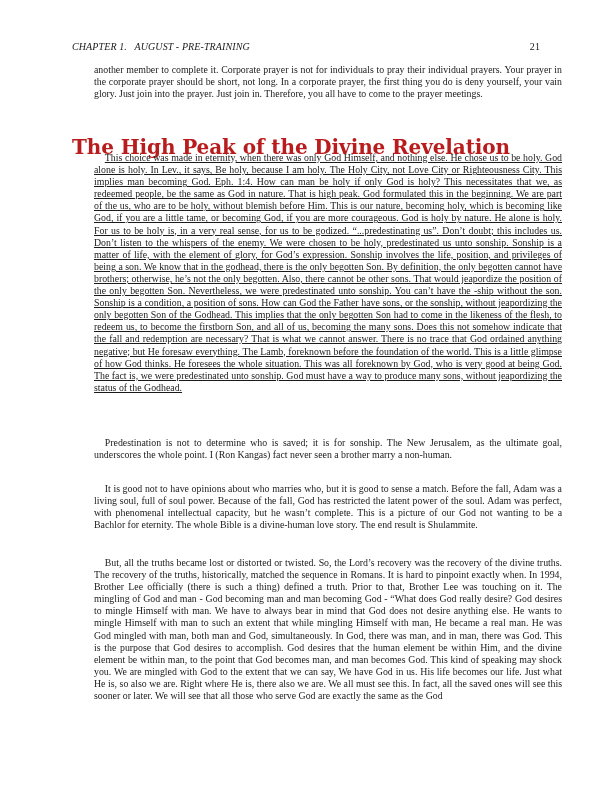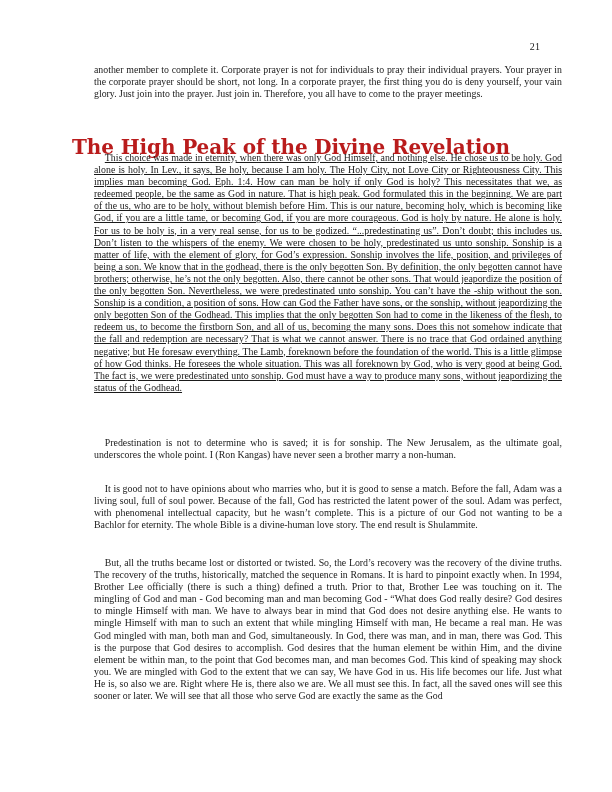--- a/index.html
+++ b/index.html
@@ -33,34 +33,35 @@
   .p1 { top: 152px; text-decoration: underline; }
   .p2 { top: 437px; }
   .p3 { top: 483px; }
   .p4 { top: 557px; }
 </style>
 </head>
 <body>
 
 <div class="page">
   <div class="running-head">
+    <span style="white-space:pre">CHAPTER 1.   AUGUST - PRE-TRAINING</span>
     <span class="pn">21</span>
   </div>
 
   <div class="body-text first">
     <p>another member to complete it. Corporate prayer is not for individuals to pray their individual prayers. Your prayer in the corporate prayer should be short, not long. In a corporate prayer, the first thing you do is deny yourself, your vain glory. Just join into the prayer. Just join in. Therefore, you all have to come to the prayer meetings.</p>
   </div>
 
   <div class="heading">The High Peak of the Divine Revelation</div>
 
   <div class="body-text p1">
     <p class="indent">This choice was made in eternity, when there was only God Himself, and nothing else. He chose us to be holy. God alone is holy. In Lev., it says, Be holy, because I am holy. The Holy City, not Love City or Righteousness City. This implies man becoming God. Eph. 1:4. How can man be holy if only God is holy? This necessitates that we, as redeemed people, be the same as God in nature. That is high peak. God formulated this in the beginning. We are part of the us, who are to be holy, without blemish before Him. This is our nature, becoming holy, which is becoming like God, if you are a little tame, or becoming God, if you are more courageous. God is holy by nature. He alone is holy. For us to be holy is, in a very real sense, for us to be godized. “...predestinating us”. Don’t doubt; this includes us. Don’t listen to the whispers of the enemy. We were chosen to be holy, predestinated us unto sonship. Sonship is a matter of life, with the element of glory, for God’s expression. Sonship involves the life, position, and privileges of being a son. We know that in the godhead, there is the only begotten Son. By definition, the only begotten cannot have brothers; otherwise, he’s not the only begotten. Also, there cannot be other sons. That would jeapordize the position of the only begotten Son. Nevertheless, we were predestinated unto sonship. You can’t have the -ship without the son. Sonship is a condition, a position of sons. How can God the Father have sons, or the sonship, without jeapordizing the only begotten Son of the Godhead. This implies that the only begotten Son had to come in the likeness of the flesh, to redeem us, to become the firstborn Son, and all of us, becoming the many sons. Does this not somehow indicate that the fall and redemption are necessary? That is what we cannot answer. There is no trace that God ordained anything negative; but He foresaw everything. The Lamb, foreknown before the foundation of the world. This is a little glimpse of how God thinks. He foresees the whole situation. This was all foreknown by God, who is very good at being God. The fact is, we were predestinated unto sonship. God must have a way to produce many sons, without jeapordizing the status of the Godhead.</p>
   </div>
   <div class="body-text p2">
-    <p class="indent">Predestination is not to determine who is saved; it is for sonship. The New Jerusalem, as the ultimate goal, underscores the whole point. I (Ron Kangas) have never seen a brother marry a non-human.</p>
+    <p class="indent">Predestination is not to determine who is saved; it is for sonship. The New Jerusalem, as the ultimate goal, underscores the whole point. I (Ron Kangas) fact never seen a brother marry a non-human.</p>
   </div>
   <div class="body-text p3">
     <p class="indent">It is good not to have opinions about who marries who, but it is good to sense a match. Before the fall, Adam was a living soul, full of soul power. Because of the fall, God has restricted the latent power of the soul. Adam was perfect, with phenomenal intellectual capacity, but he wasn’t complete. This is a picture of our God not wanting to be a Bachlor for eternity. The whole Bible is a divine-human love story. The end result is Shulammite.</p>
   </div>
   <div class="body-text p4">
     <p class="indent">But, all the truths became lost or distorted or twisted. So, the Lord’s recovery was the recovery of the divine truths. The recovery of the truths, historically, matched the sequence in Romans. It is hard to pinpoint exactly when. In 1994, Brother Lee officially (there is such a thing) defined a truth. Prior to that, Brother Lee was touching on it. The mingling of God and man - God becoming man and man becoming God - “What does God really desire? God desires to mingle Himself with man. We have to always bear in mind that God does not desire anything else. He wants to mingle Himself with man to such an extent that while mingling Himself with man, He became a real man. He was God mingled with man, both man and God, simultaneously. In God, there was man, and in man, there was God. This is the purpose that God desires to accomplish. God desires that the human element be within Him, and the divine element be within man, to the point that God becomes man, and man becomes God. This kind of speaking may shock you. We are mingled with God to the extent that we can say, We have God in us. His life becomes our life. Just what He is, so also we are. Right where He is, there also we are. We all must see this. In fact, all the saved ones will see this sooner or later. We will see that all those who serve God are exactly the same as the God</p>
   </div>
 </div>
 
 </body></html>

